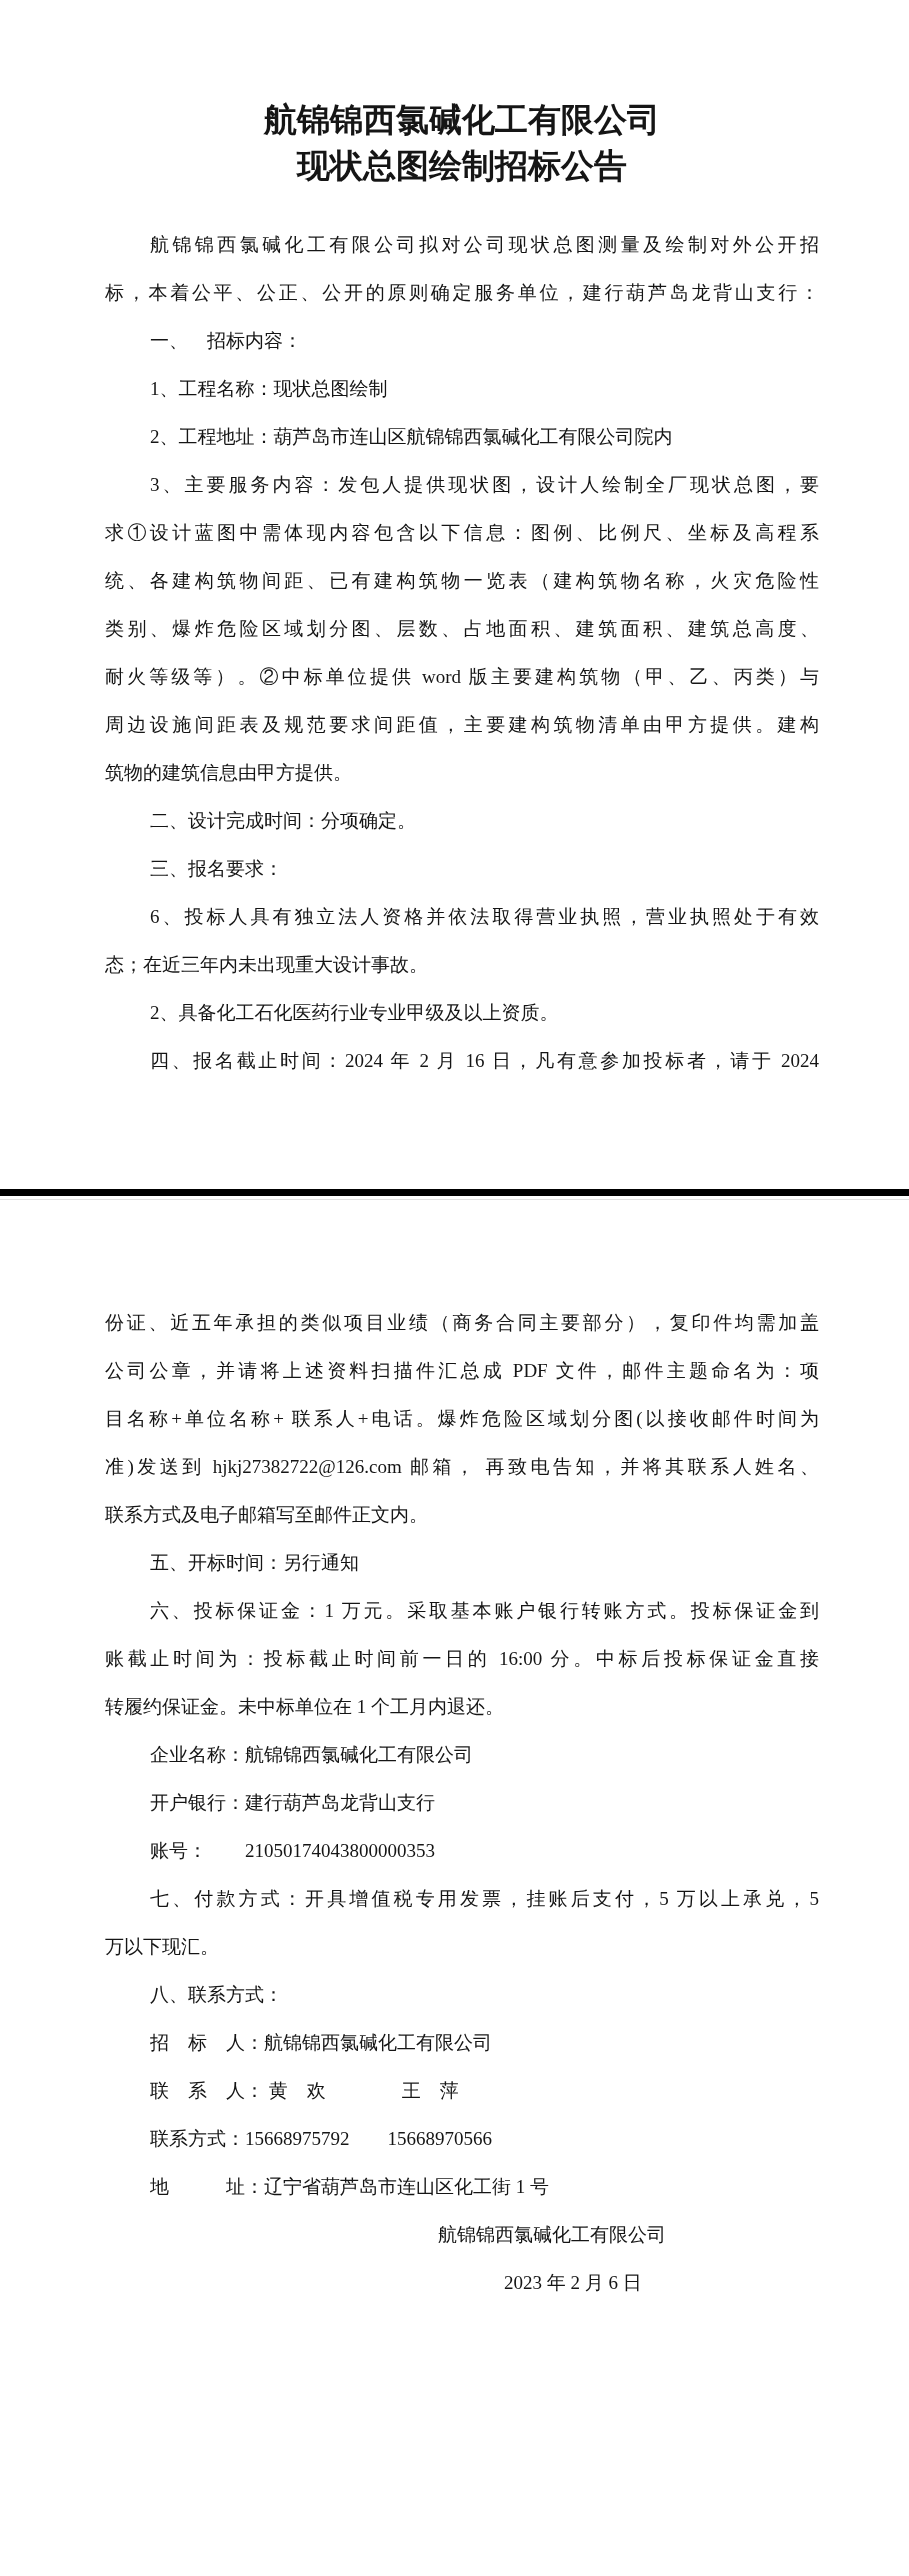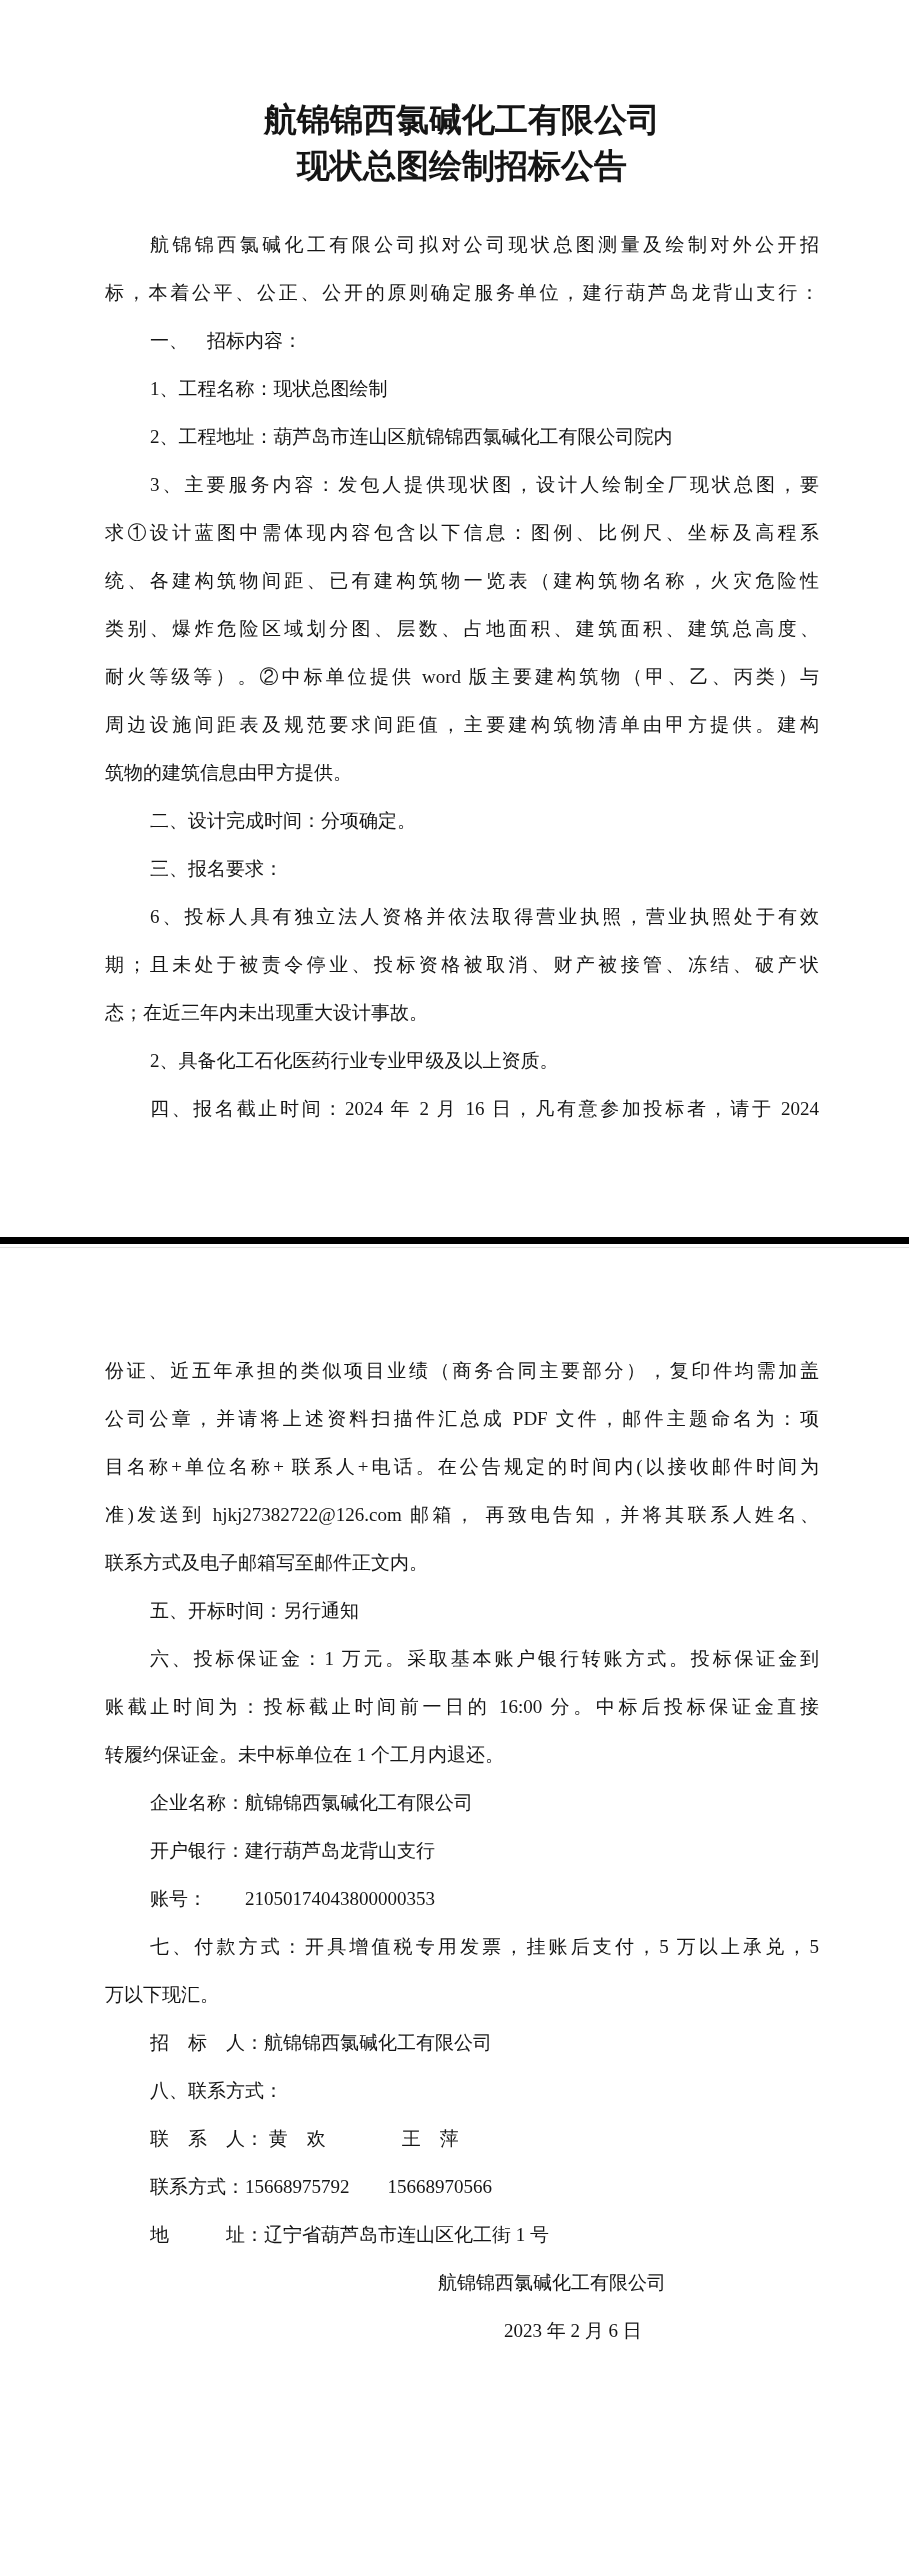--- a/index.html
+++ b/index.html
@@ -71,50 +71,49 @@
       <div class="ln ind full">3、主要服务内容：发包人提供现状图，设计人绘制全厂现状总图，要</div>
       <div class="ln full">求①设计蓝图中需体现内容包含以下信息：图例、比例尺、坐标及高程系</div>
       <div class="ln full">统、各建构筑物间距、已有建构筑物一览表（建构筑物名称，火灾危险性</div>
       <div class="ln full">类别、爆炸危险区域划分图、层数、占地面积、建筑面积、建筑总高度、</div>
       <div class="ln full">耐火等级等）。②中标单位提供 word 版主要建构筑物（甲、乙、丙类）与</div>
       <div class="ln full">周边设施间距表及规范要求间距值，主要建构筑物清单由甲方提供。建构</div>
       <div class="ln">筑物的建筑信息由甲方提供。</div>
       <div class="ln ind">二、设计完成时间：分项确定。</div>
       <div class="ln ind">三、报名要求：</div>
       <div class="ln ind full">6、投标人具有独立法人资格并依法取得营业执照，营业执照处于有效</div>
-      <div class="ln full">期；且未处于被责令停业、投标资格被取消、财产被接管、冻结、破产状</div>
       <div class="ln">态；在近三年内未出现重大设计事故。</div>
       <div class="ln ind">2、具备化工石化医药行业专业甲级及以上资质。</div>
       <div class="ln ind full">四、报名截止时间：2024 年 2 月 16 日，凡有意参加投标者，请于 2024</div>
     </div>
   </div>
 
   <div class="page-sep">
     <div class="sep-black"></div>
     <div class="sep-gap"></div>
     <div class="sep-thin"></div>
   </div>
 
   <div class="page2">
     <div class="ln full">份证、近五年承担的类似项目业绩（商务合同主要部分），复印件均需加盖</div>
     <div class="ln full">公司公章，并请将上述资料扫描件汇总成 PDF 文件，邮件主题命名为：项</div>
-    <div class="ln full">目名称+单位名称+ 联系人+电话。在公告规定的时间内(以接收邮件时间为</div>
+    <div class="ln full">目名称+单位名称+ 联系人+电话。爆炸危险区域划分图(以接收邮件时间为</div>
     <div class="ln full">准)发送到 hjkj27382722@126.com 邮箱， 再致电告知，并将其联系人姓名、</div>
     <div class="ln">联系方式及电子邮箱写至邮件正文内。</div>
     <div class="ln ind">五、开标时间：另行通知</div>
     <div class="ln ind full">六、投标保证金：1 万元。采取基本账户银行转账方式。投标保证金到</div>
     <div class="ln full">账截止时间为：投标截止时间前一日的 16:00 分。中标后投标保证金直接</div>
     <div class="ln">转履约保证金。未中标单位在 1 个工月内退还。</div>
     <div class="ln ind">企业名称：航锦锦西氯碱化工有限公司</div>
     <div class="ln ind">开户银行：建行葫芦岛龙背山支行</div>
     <div class="ln ind">账号：　　21050174043800000353</div>
     <div class="ln ind full">七、付款方式：开具增值税专用发票，挂账后支付，5 万以上承兑，5</div>
     <div class="ln">万以下现汇。</div>
+    <div class="ln ind">八、联系方式：</div>
     <div class="ln ind">招　标　人：航锦锦西氯碱化工有限公司</div>
-    <div class="ln ind">八、联系方式：</div>
     <div class="ln ind">联　系　人： 黄　欢　　　　王　萍</div>
     <div class="ln ind">联系方式：15668975792　　15668970566</div>
     <div class="ln ind">地　　　址：辽宁省葫芦岛市连山区化工街 1 号</div>
     <div class="ln sign-co">航锦锦西氯碱化工有限公司</div>
     <div class="ln sign-date">2023 年 2 月 6 日</div>
   </div>
 
 </div>
 
 

